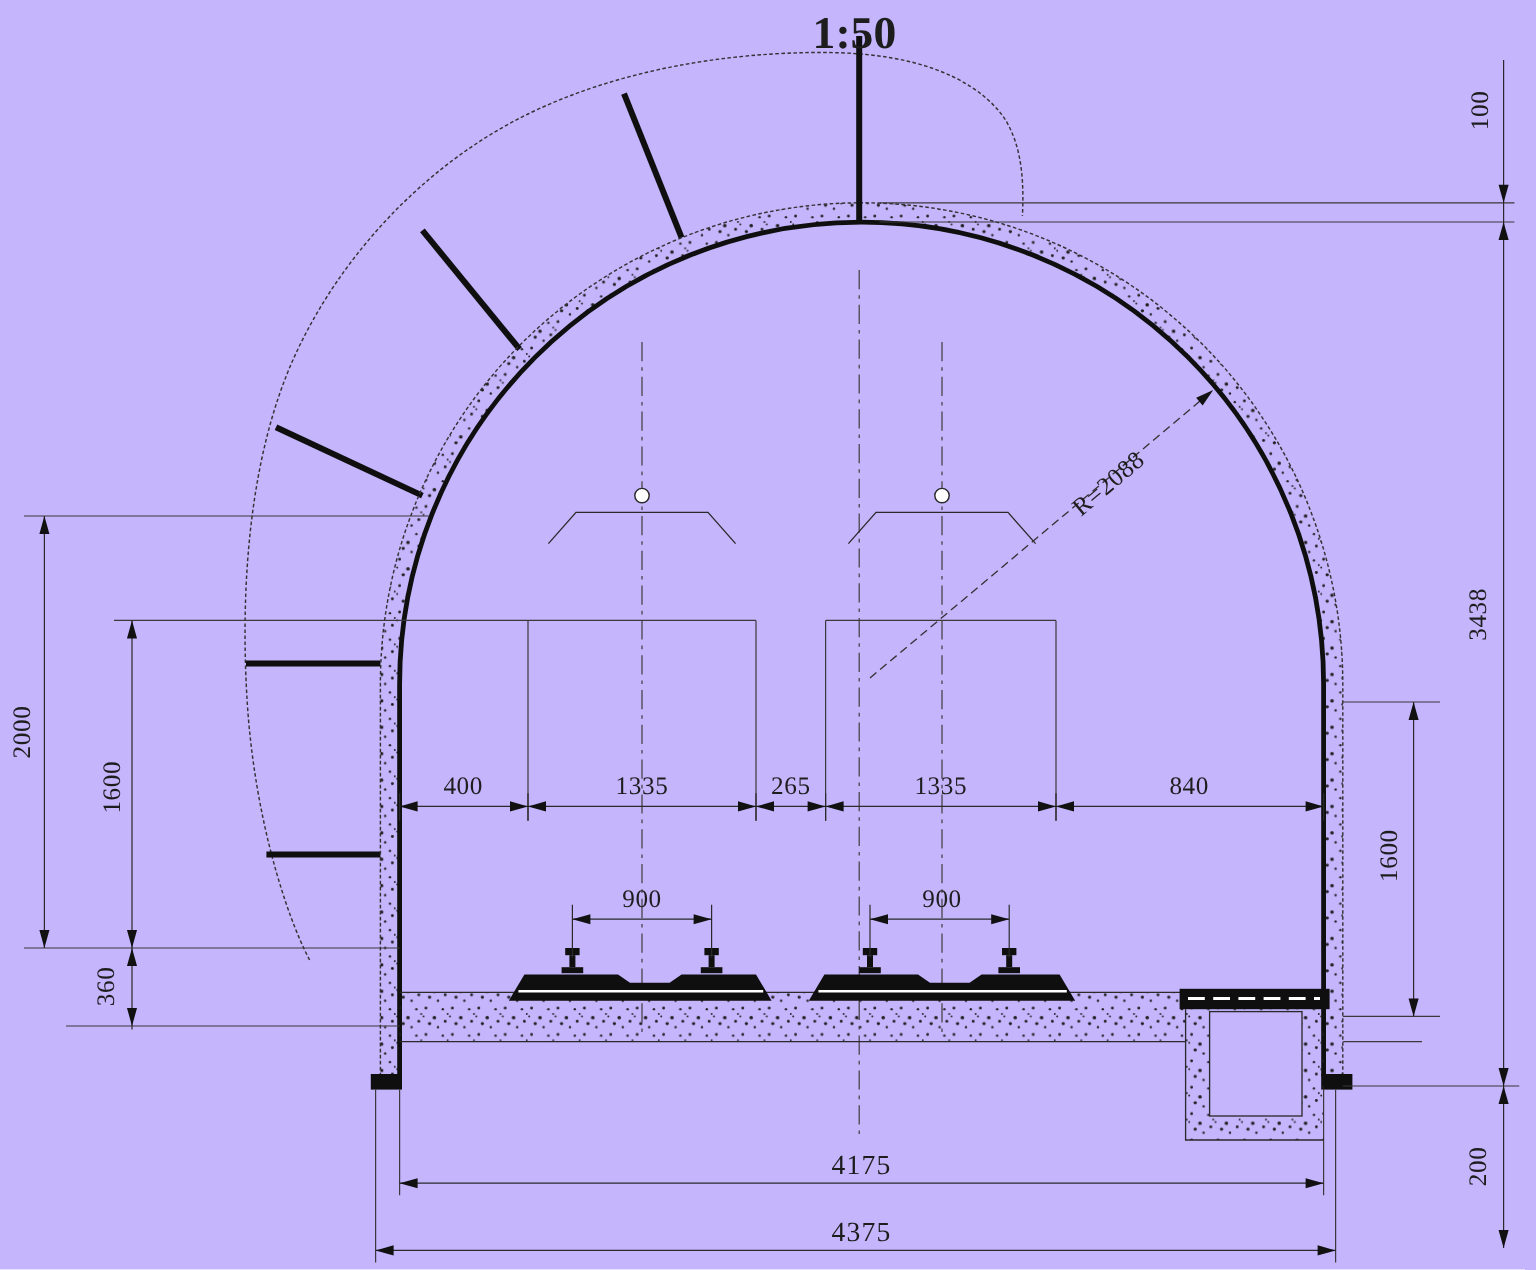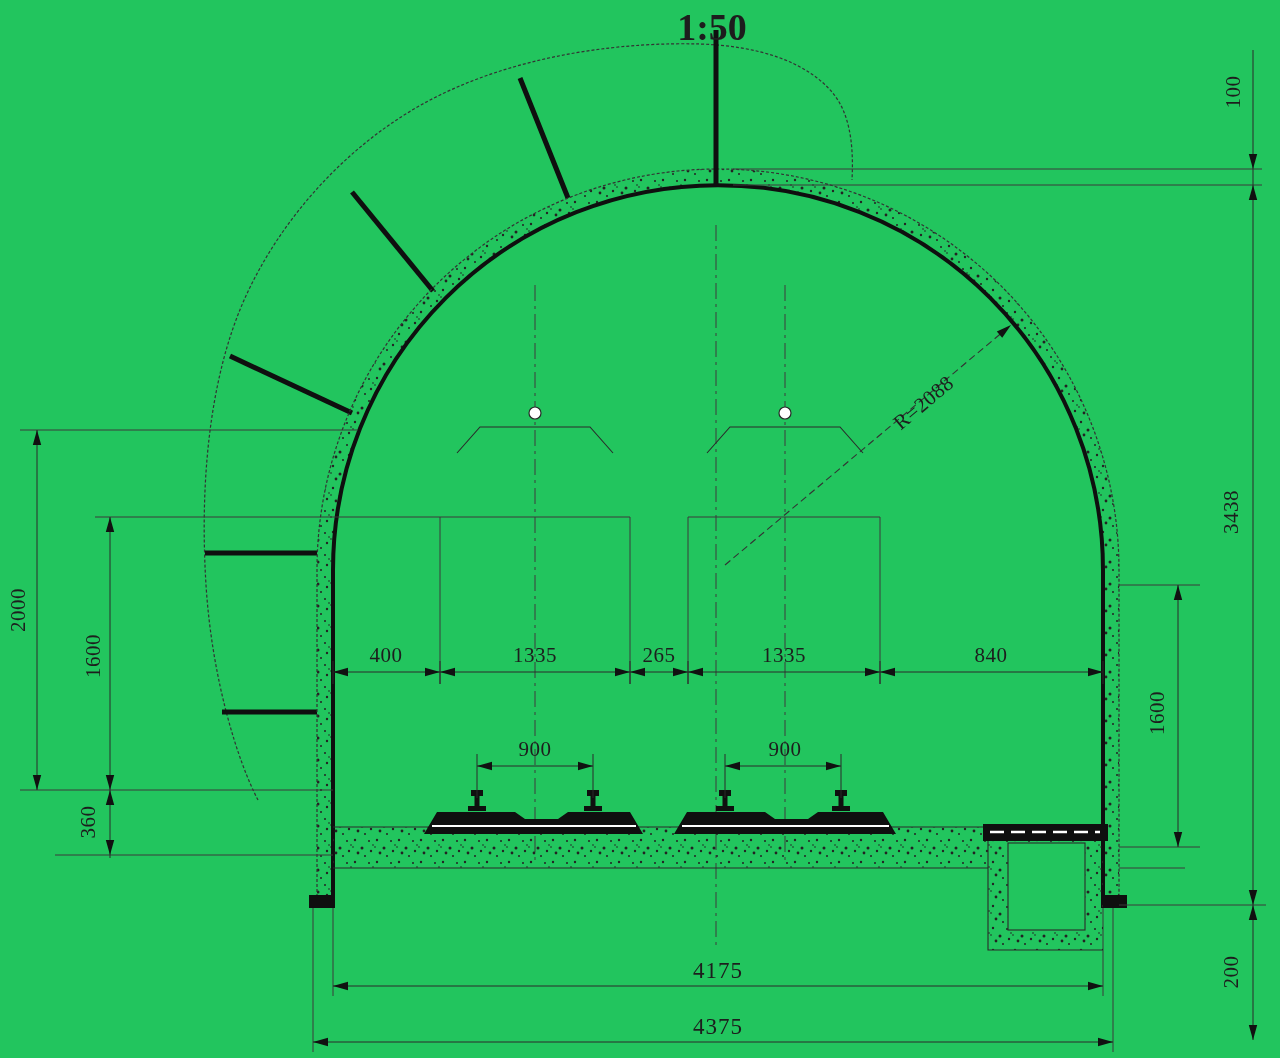--- a/index.html
+++ b/index.html
@@ -1,16 +1,16 @@
 <!DOCTYPE html>
 <html><head>
 <meta charset="utf-8">
 <style>
   html,body{margin:0;padding:0;background:#ffffff;}
-  .stage{position:relative;width:1280px;height:1058px;background:#22c55e;overflow:hidden;
+  .stage{position:relative;width:1280px;height:1058px;background:#c4b5fd;overflow:hidden;
          font-family:"Liberation Serif", serif;}
   svg{position:absolute;left:0;top:0;}
   text{fill:#1d1d1d;}
   .dim-t{font-size:21px;font-family:"Liberation Serif",serif;letter-spacing:0.5px;}
   .dim-b{font-size:23px;font-family:"Liberation Serif",serif;letter-spacing:1px;}
   .title-t{font-size:38px;font-weight:600;font-family:"Liberation Serif",serif;}
   .thin{stroke:#2a2a2a;stroke-width:1.1;fill:none;}
   .thin2{stroke:#3a3a3a;stroke-width:1;fill:none;}
   .thick{stroke:#0f0f0f;stroke-width:4;fill:none;}
   .joint{stroke:#0f0f0f;stroke-width:5;fill:none;stroke-linecap:butt;}

